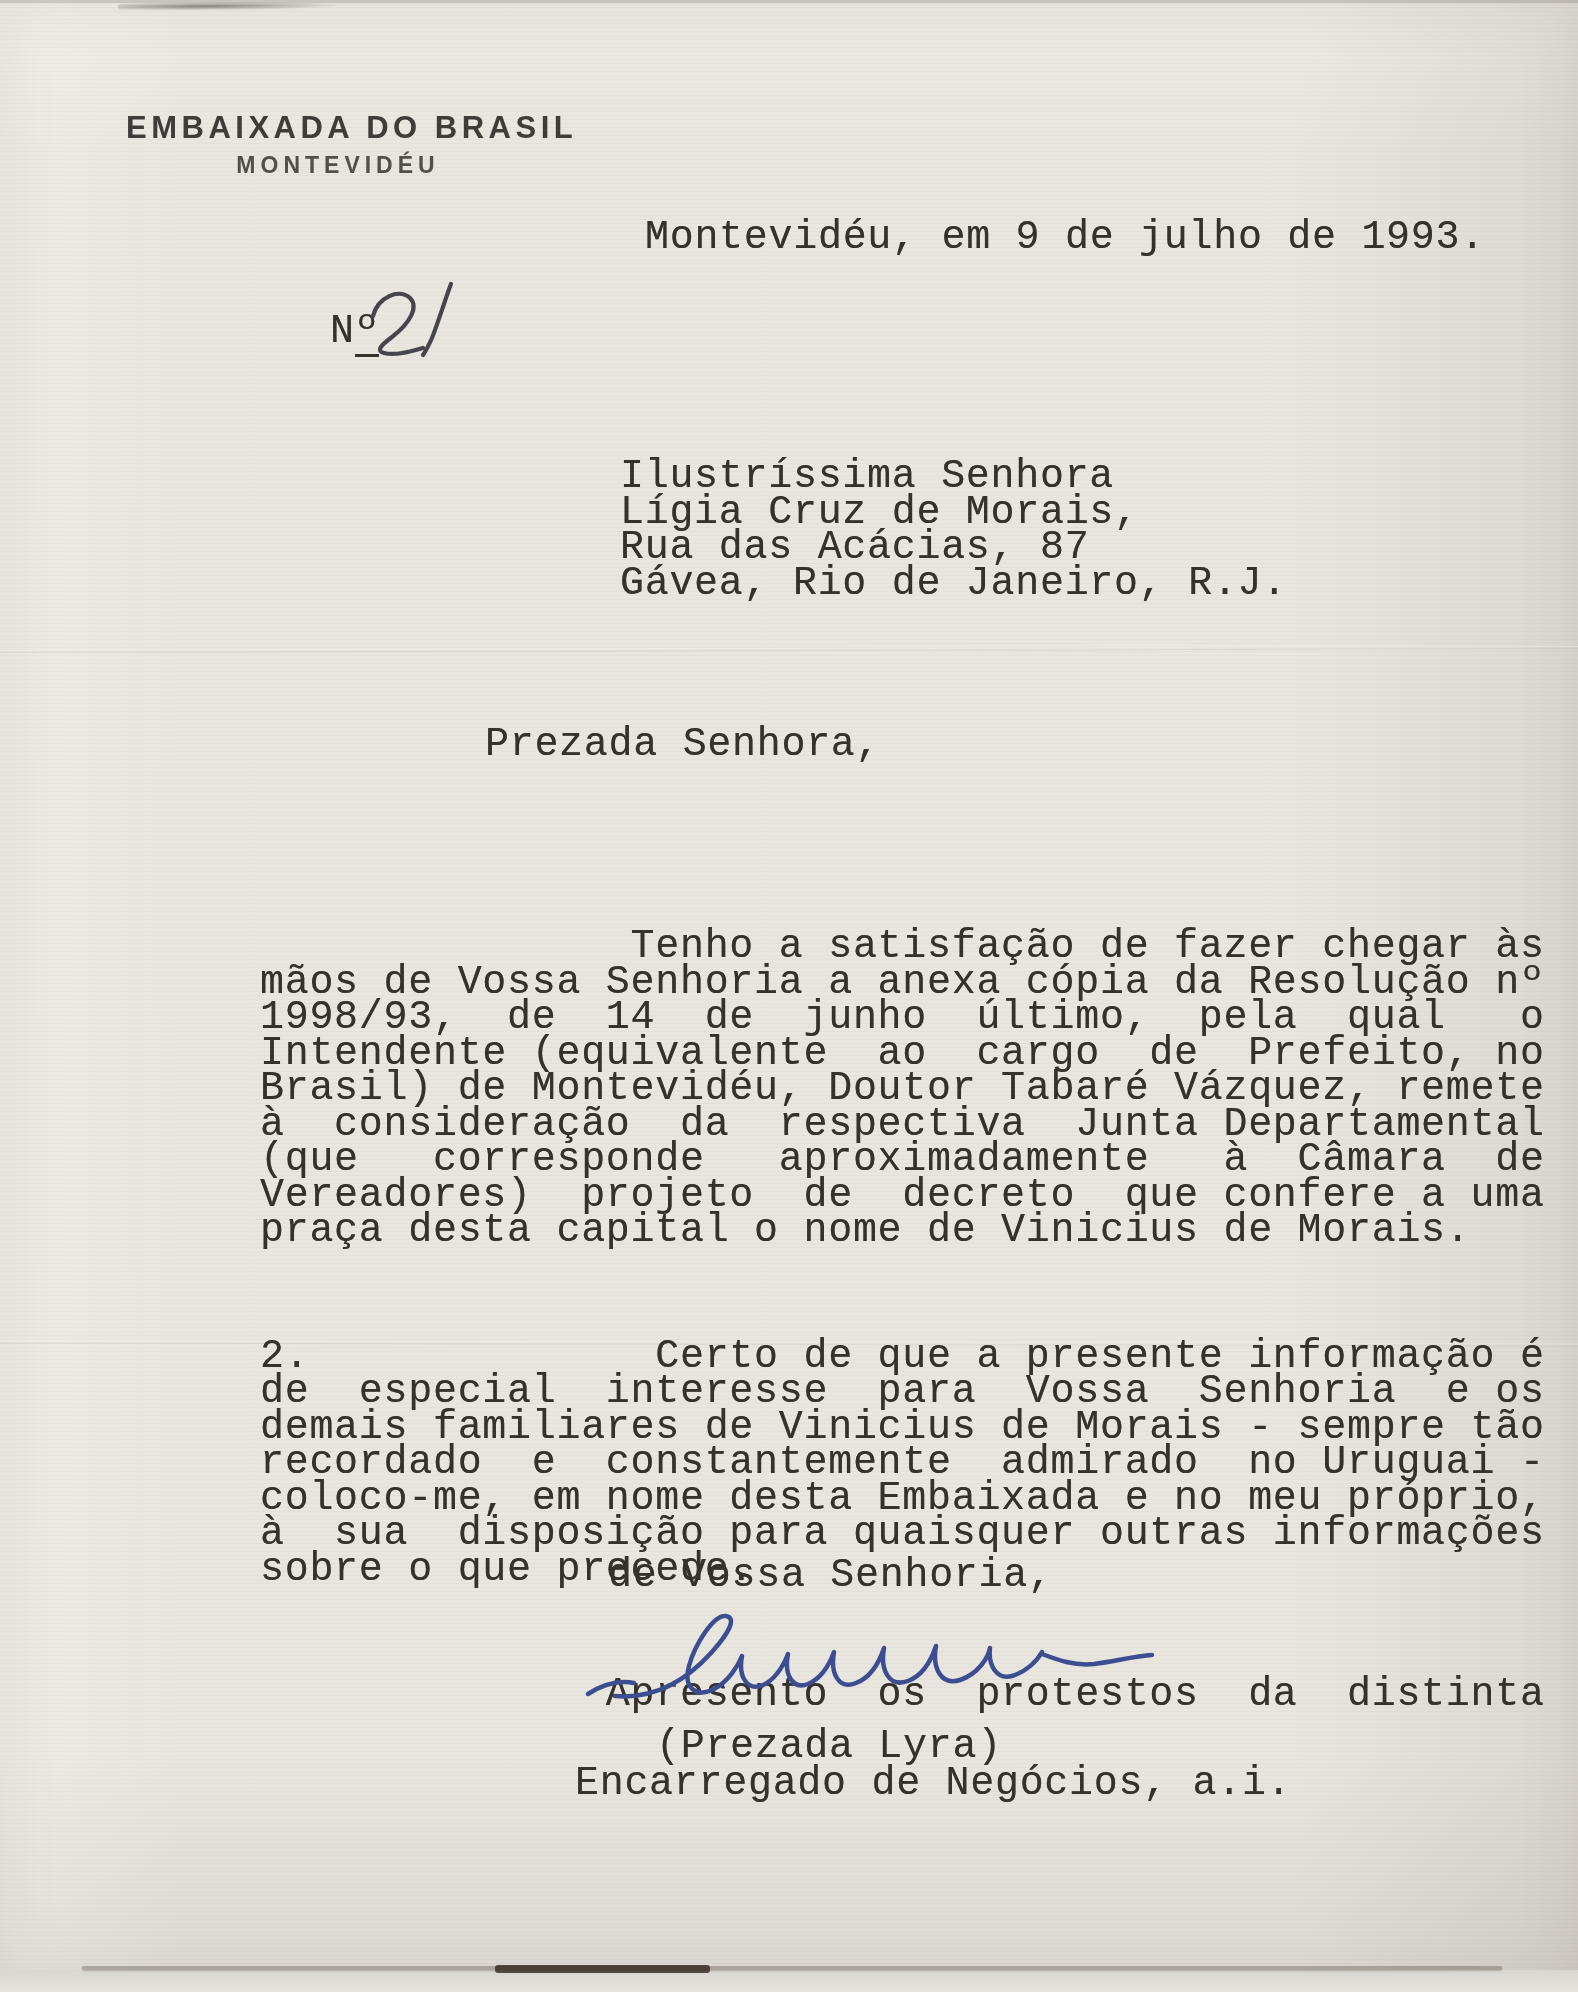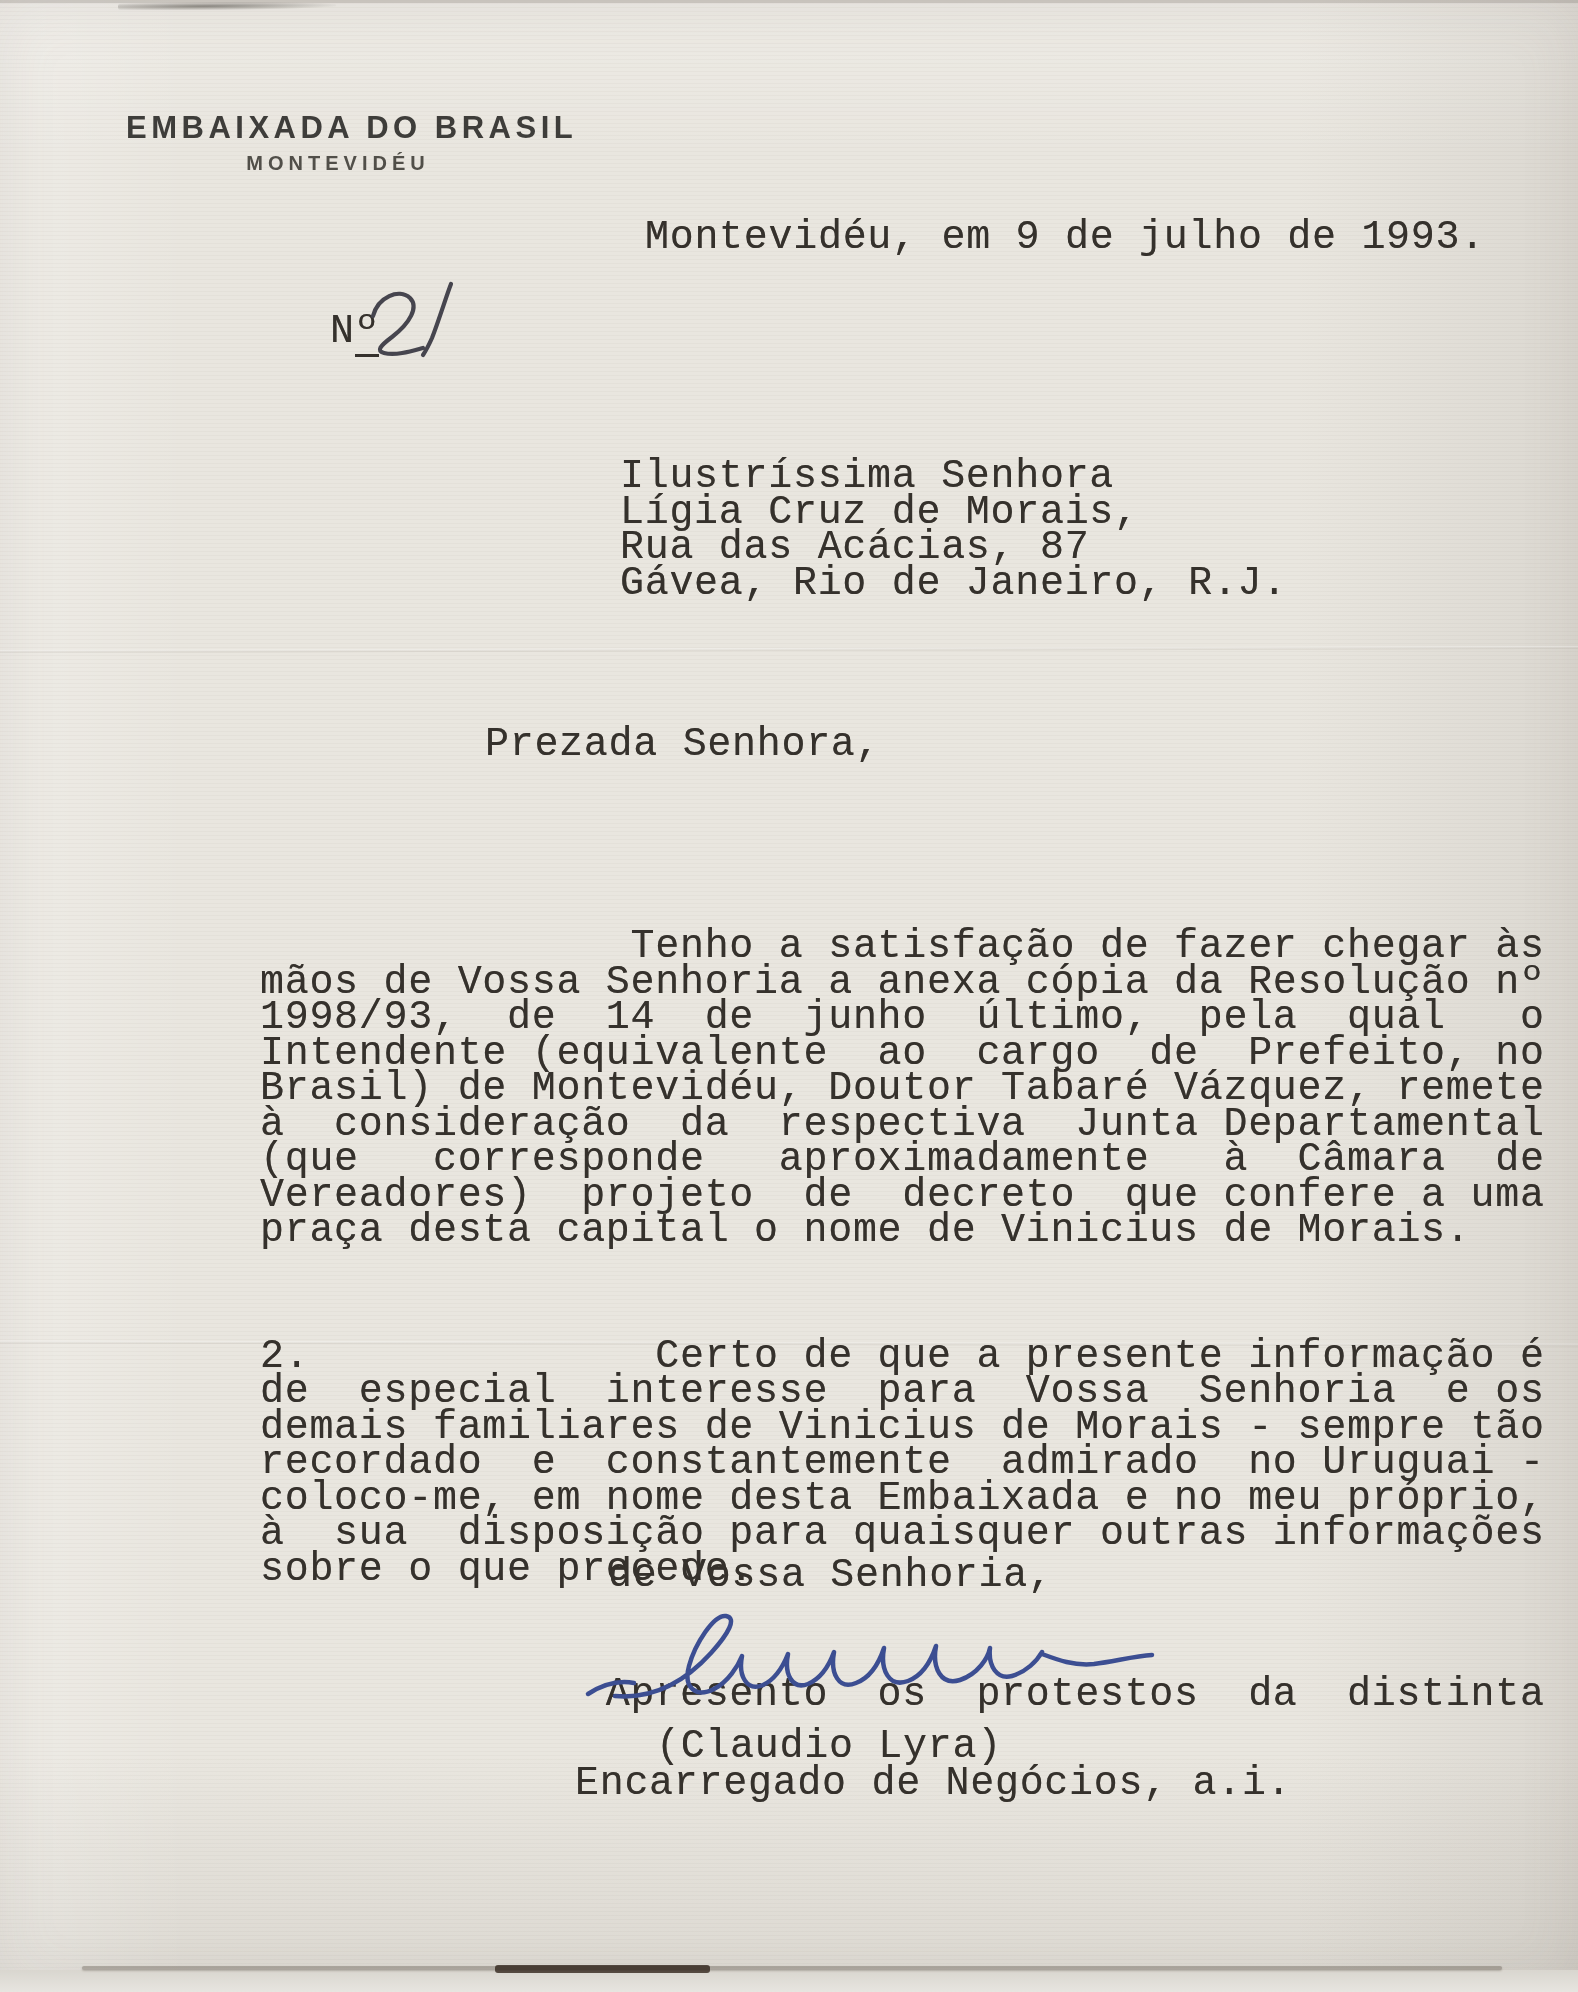--- a/index.html
+++ b/index.html
@@ -26,21 +26,21 @@
   .abs{position:absolute;}
   
   .letterhead{left:126px;top:110px;width:424px;text-align:center;}
   .lh-org{
     font-family:"Liberation Sans","DejaVu Sans",sans-serif;
     font-weight:bold;font-size:31px;letter-spacing:4.5px;
     color:#3e3d3a;white-space:nowrap;text-align:left;
   }
   .lh-city{
     font-family:"Liberation Sans","DejaVu Sans",sans-serif;
-    font-weight:bold;font-size:20px;letter-spacing:5px;
+    font-weight:bold;font-size:23px;letter-spacing:5px;
     color:#514f49;margin-top:6px;white-space:nowrap;
   }
   .date-line{left:645px;top:220px;}
   .ref{left:330px;top:314px;}
   .ref .ord{border-bottom:3px solid #35312c;}
   .hand-num{left:355px;top:276px;width:120px;height:96px;}
   .recipient{left:620px;top:459px;}
   .salutation{left:485px;top:727px;}
   .body-block{left:260px;top:858px;width:1102px;}
   .para{margin:0;}
@@ -100,19 +100,19 @@
   </div>
 
   <div class="abs mono valediction">de Vossa Senhoria,</div>
 
   <svg class="sig-svg abs" viewBox="0 0 620 130" aria-label="signature">
     <path stroke-width="4.5" d="M 28 94 C 42 85, 58 80, 74 83" stroke="#3c4e92"></path>
     <path stroke-width="4.5" d="M 55 96 C 90 99, 122 85, 151 53 C 169 33, 177 18, 166 16 C 154 14, 135 44, 129 66 C 123 88, 136 98, 154 89 C 168 82, 178 66, 182 56 C 178 76, 187 92, 203 85 C 216 79, 224 64, 228 54 C 224 74, 232 90, 248 84 C 262 78, 270 63, 274 52 C 270 74, 279 90, 296 83 C 312 77, 320 60, 324 48 C 320 70, 329 88, 348 81 C 364 75, 372 58, 376 46 C 372 68, 381 86, 400 80 C 418 74, 428 58, 430 48 C 428 66, 437 80, 452 76 C 466 72, 477 61, 482 52" stroke="#3c4e92"></path>
     <path stroke-width="4.5" d="M 482 54 C 498 60, 514 66, 534 64 C 556 61, 575 56, 592 55" stroke="#3c4e92"></path>
   </svg>
 
-  <div class="abs mono sig-name">(Claudio Lyra)</div>
+  <div class="abs mono sig-name">(Prezada Lyra)</div>
   <div class="abs mono sig-title">Encarregado de Negócios, a.i.</div>
 
   <div class="abs bottom-band"></div>
   <div class="abs bottom-edge"></div>
   <div class="abs bottom-blotch"></div>
 </div>
 
 </body></html>

